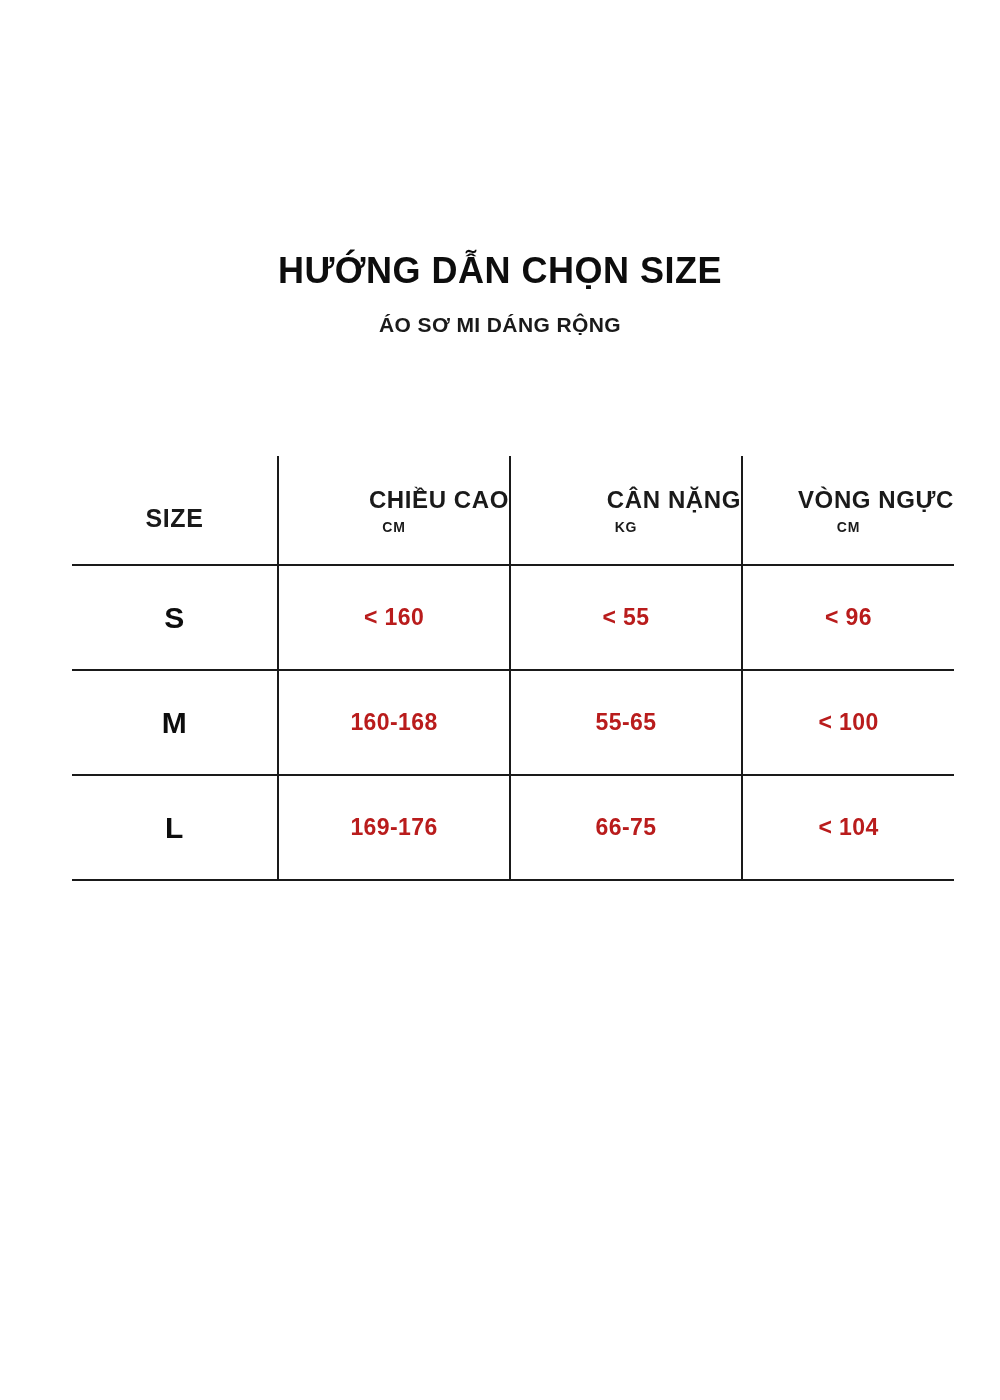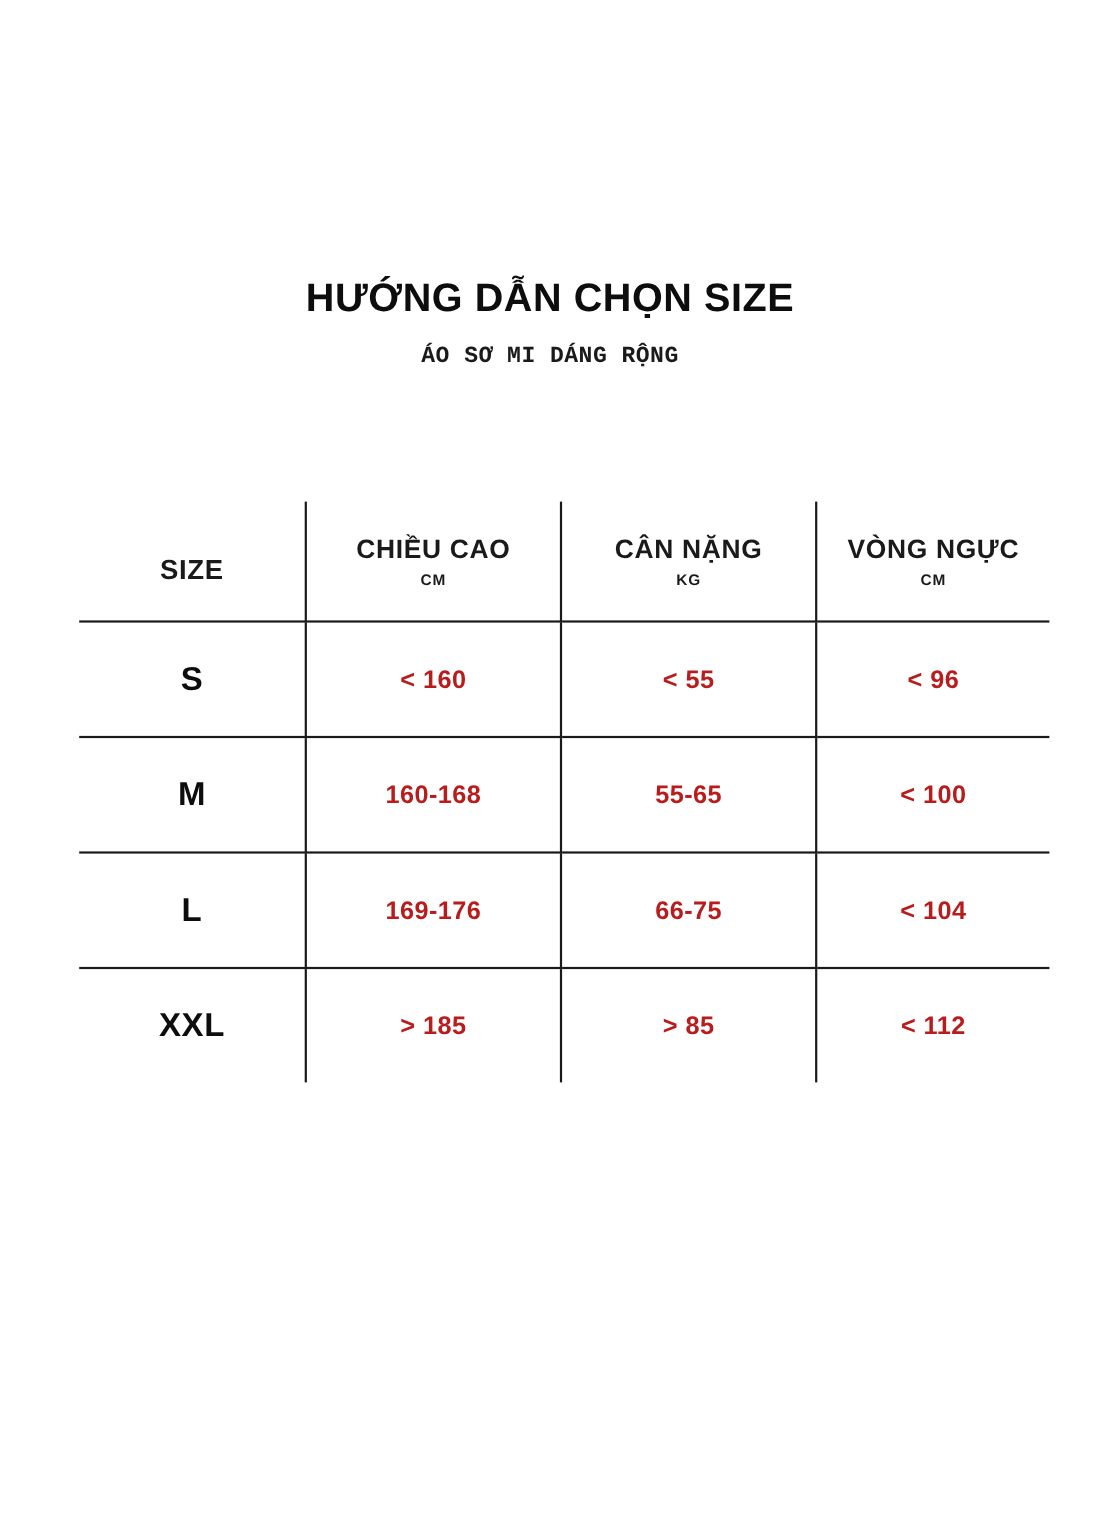--- a/index.html
+++ b/index.html
@@ -39,21 +39,20 @@
     line-height: 1.15;
     margin: 0;
   }
 
   .subtitle {
     margin: 22px 0 0 0;
     font-size: 21px;
     font-weight: 700;
     letter-spacing: 0.4px;
     color: #1a1a1a;
-    font-family: Liberation Mono, monospace;
   }
 
   
   .table-wrap {
     position: absolute;
     top: 456px;
     left: 72px;
     width: 882px;
   }
 
@@ -103,20 +102,21 @@
     color: #1a1a1a;
   }
 
   .hdr-main {
     font-size: 24px;
     font-weight: 700;
     letter-spacing: 0.6px;
     color: #1a1a1a;
     line-height: 1.25;
     display: block;
+    text-align: right;
   }
 
   .hdr-unit {
     display: block;
     font-size: 14px;
     font-weight: 700;
     letter-spacing: 0.8px;
     color: #1a1a1a;
     margin-top: 4px;
   }
@@ -219,32 +219,18 @@
           </td>
           <td class="sep">
             <span class="cell-val">66-75</span>
           </td>
           <td>
             <span class="cell-val">&lt; 104</span>
           </td>
         </tr>
 
 
-        <tr>
-          <td class="sep">
-            <span class="cell-size">XXL</span>
-          </td>
-          <td class="sep">
-            <span class="cell-val">&gt; 185</span>
-          </td>
-          <td class="sep">
-            <span class="cell-val">&gt; 85</span>
-          </td>
-          <td>
-            <span class="cell-val">&lt; 112</span>
-          </td>
-        </tr>
 
       </tbody>
     </table>
   </div>
 
 </div>
 
 </body></html>

